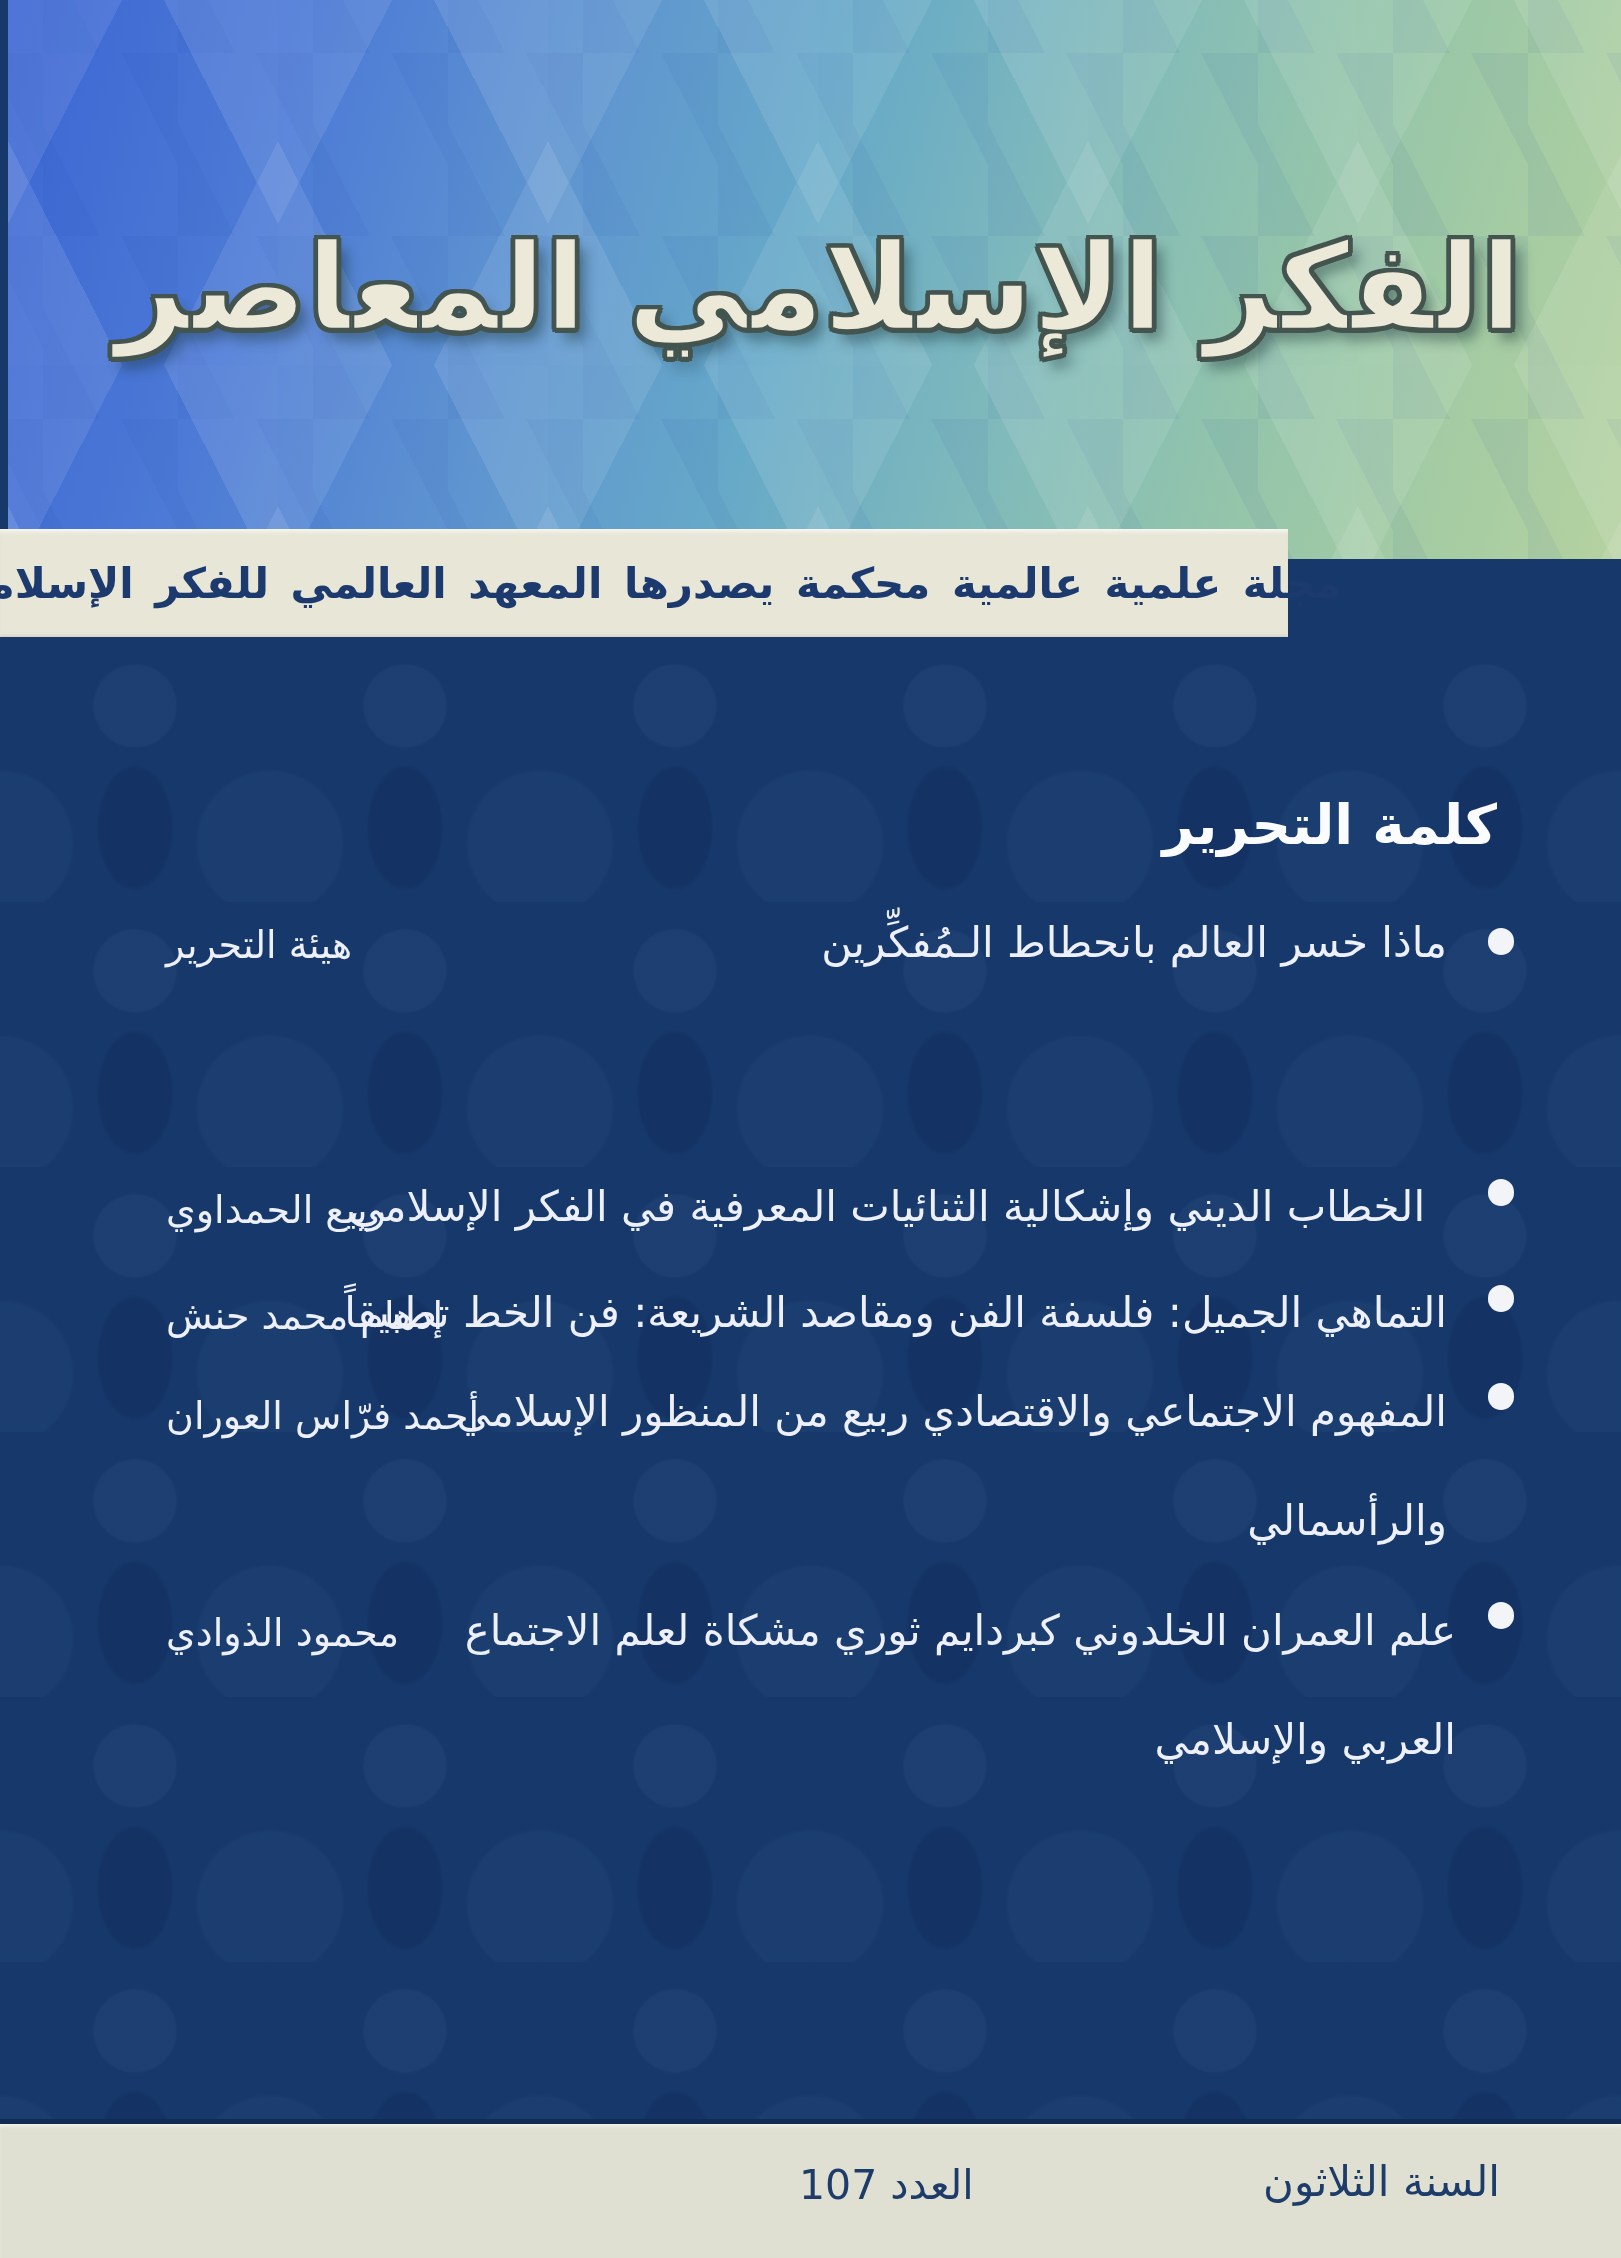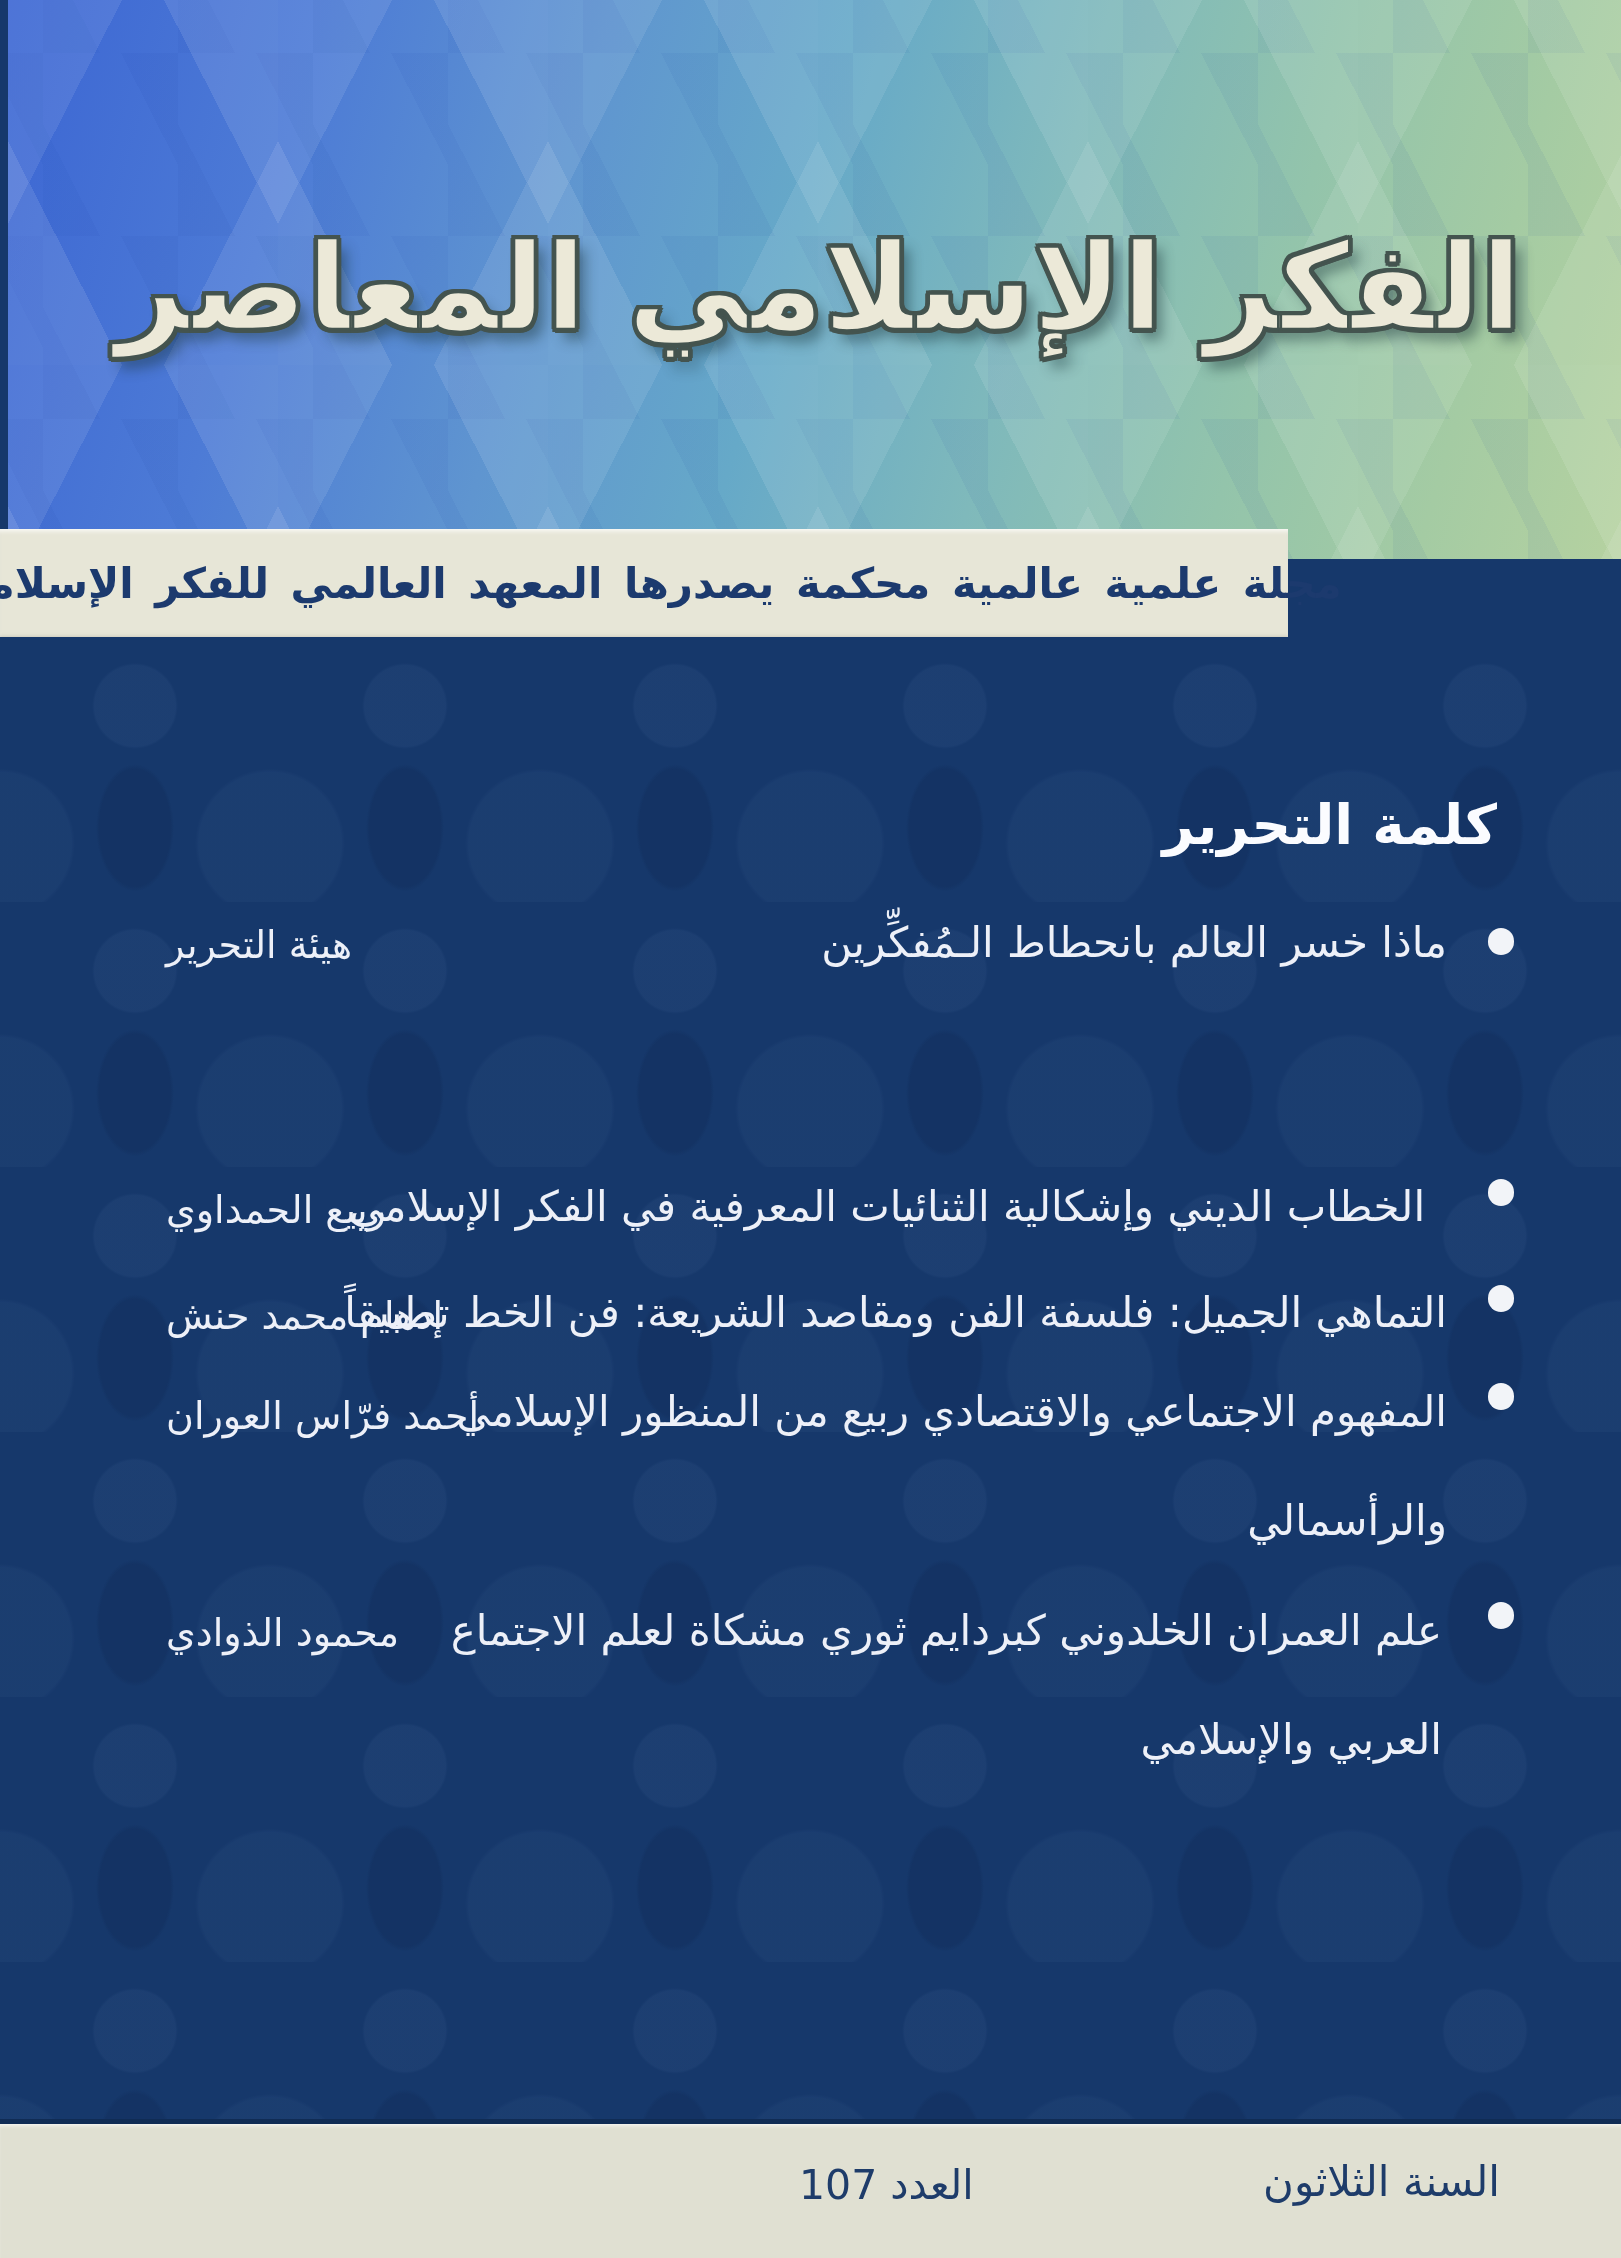--- a/index.html
+++ b/index.html
@@ -128,21 +128,21 @@
   <span class="bullet" style="top:1285px;right:108px;"></span>
   <div class="item-title" style="top:1258px;right:175px;">التماهي الجميل: فلسفة الفن ومقاصد الشريعة: فن الخط تطبيقاً</div>
   <div class="item-author" style="top:1290px;left:166px;">إدهام محمد حنش</div>
 
   <span class="bullet" style="top:1383px;right:108px;"></span>
   <div class="item-title" style="top:1357px;right:175px;">المفهوم الاجتماعي والاقتصادي ربيع من المنظور الإسلامي
 والرأسمالي</div>
   <div class="item-author" style="top:1390px;left:166px;">أحمد فرّاس العوران</div>
 
   <span class="bullet" style="top:1602px;right:108px;"></span>
-  <div class="item-title" style="top:1576px;right:180px;">علم العمران الخلدوني كبردايم ثوري مشكاة لعلم الاجتماع
+  <div class="item-title" style="top:1576px;right:166px;">علم العمران الخلدوني كبردايم ثوري مشكاة لعلم الاجتماع
 العربي والإسلامي</div>
   <div class="item-author" style="top:1607px;left:166px;">محمود الذوادي</div>
 
   <div class="footer"></div>
   <div class="footer-text" style="top:2154px;right:122px;">السنة الثلاثون</div>
   <div class="footer-text" style="top:2158px;left:799px;font-size:41px;">العدد 107</div>
 
 </div>
 
 

